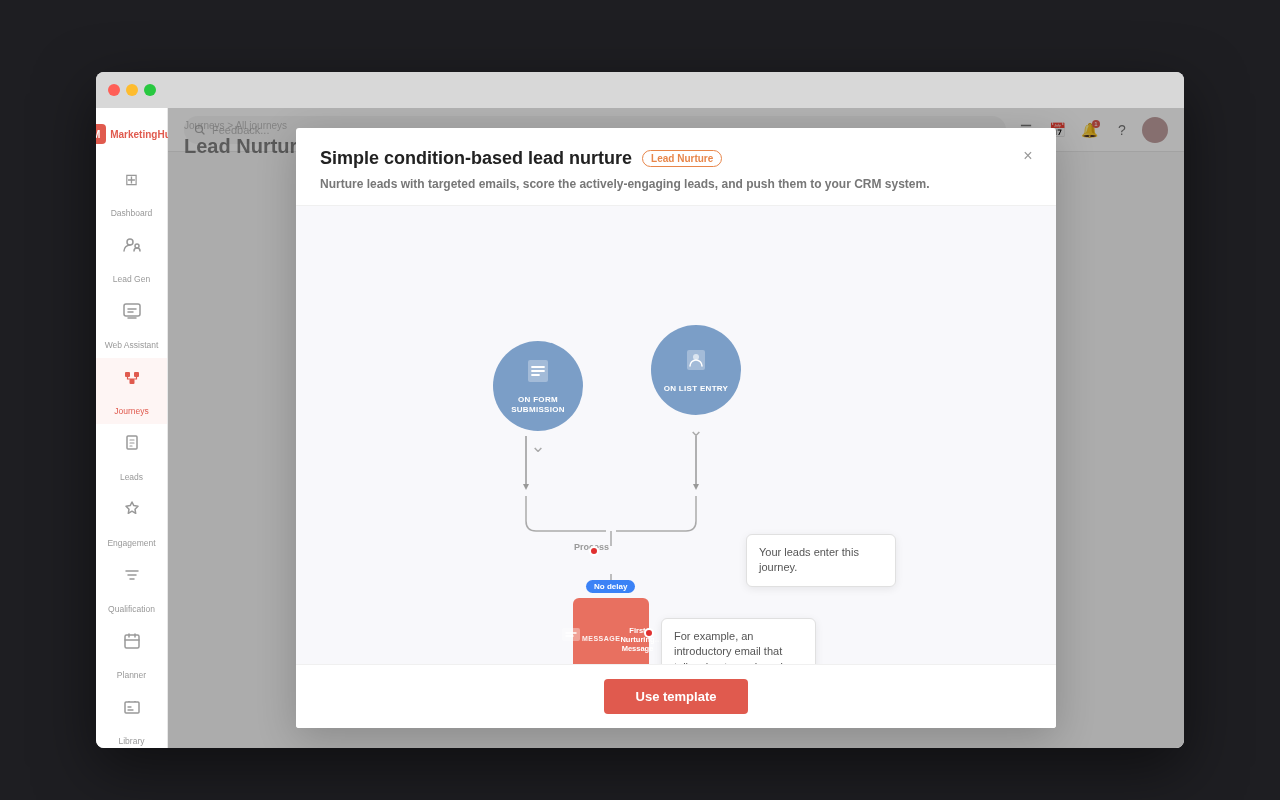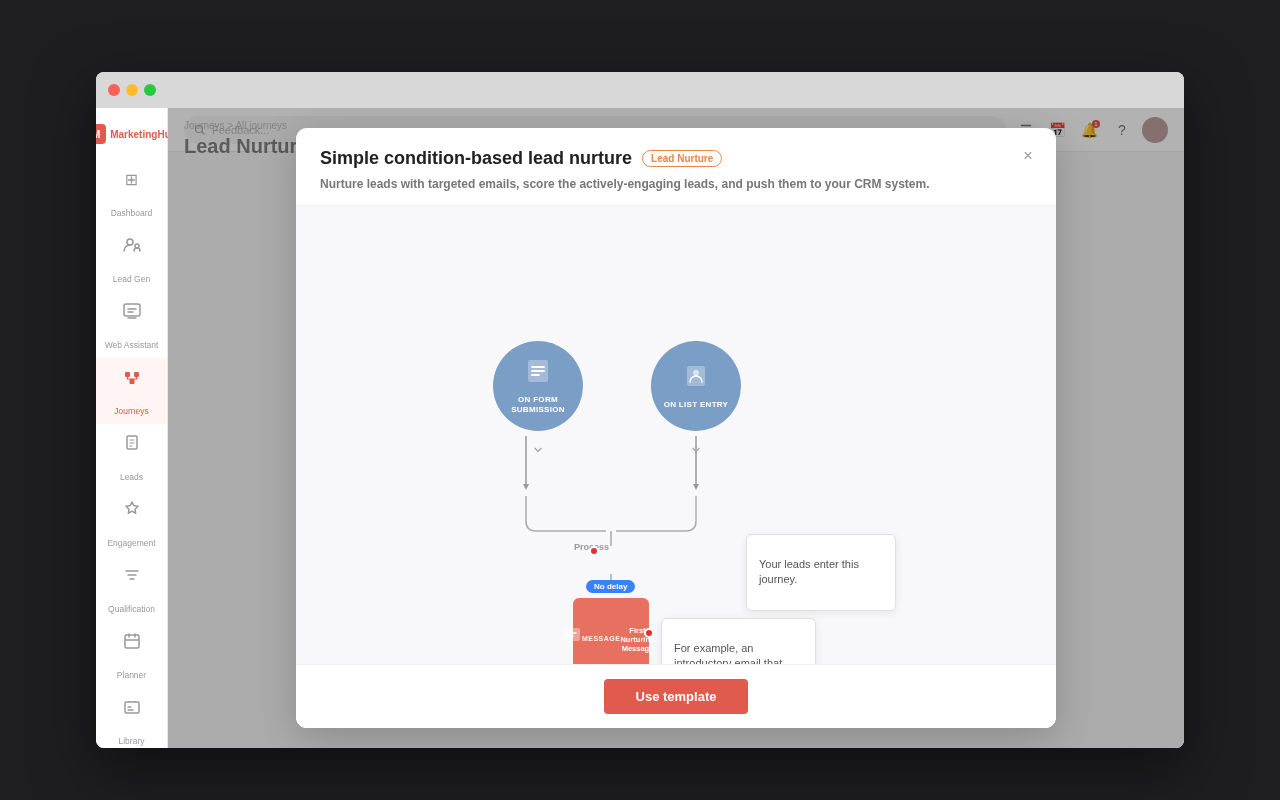--- a/index.html
+++ b/index.html
@@ -191,21 +191,21 @@
       background: rgba(0,0,0,0.3);
       z-index: 10;
       display: flex;
       align-items: center;
       justify-content: center;
     }
 
     
     .modal {
       background: #fff;
-      border-radius: 11px;
+      border-radius: 3px;
       width: 760px;
       max-height: 600px;
       overflow: hidden;
       position: relative;
       box-shadow: 0 10px 40px rgba(0,0,0,0.2);
       display: flex;
       flex-direction: column;
     }
     .modal-header {
       padding: 20px 24px 12px;
@@ -319,21 +319,21 @@
       padding: 2px 8px;
       border-radius: 10px;
       margin-bottom: 3px;
     }
 
     
     .tooltip-box {
       background: white;
       border: 1px solid #e0e0e0;
       border-radius: 6px;
-      padding: 22px 12px;
+      padding: 10px 12px;
       font-size: 11px;
       color: #555;
       line-height: 1.4;
       max-width: 150px;
       box-shadow: 0 2px 8px rgba(0,0,0,0.08);
       position: absolute;
     }
 
     
     .red-dot {
@@ -570,21 +570,21 @@
                     <svg width="28" height="28" viewBox="0 0 28 28" fill="none">
                         <rect x="4" y="3" width="20" height="22" rx="2" fill="rgba(255,255,255,0.3)"></rect>
                         <path d="M8 10h12M8 14h12M8 18h7" stroke="white" stroke-width="1.8" stroke-linecap="round"></path>
                       </svg>
                   </span>
                   <span style="font-size:8px;line-height:1.3">ON FORM<br>SUBMISSION</span>
                 </div>
                 <div style="margin-top:4px;font-size:18px;color:#aaa">⌄</div>
               </div>
 
-              <div class="flow-node" style="left:335px;top:115px;">
+              <div class="flow-node" style="left:335px;top:99px;">
                 <div class="trigger-circle">
                   <span class="icon">
                     <svg width="28" height="28" viewBox="0 0 28 28" fill="none">
                         <rect x="5" y="4" width="18" height="20" rx="2" fill="rgba(255,255,255,0.3)"></rect>
                         <circle cx="14" cy="11" r="3" fill="rgba(255,255,255,0.6)"></circle>
                         <path d="M8 20c0-3.314 2.686-6 6-6s6 2.686 6 6" stroke="white" stroke-width="1.5" stroke-linecap="round"></path>
                       </svg>
                   </span>
                   <span style="font-size:8px;line-height:1.3">ON LIST ENTRY</span>
                 </div>

